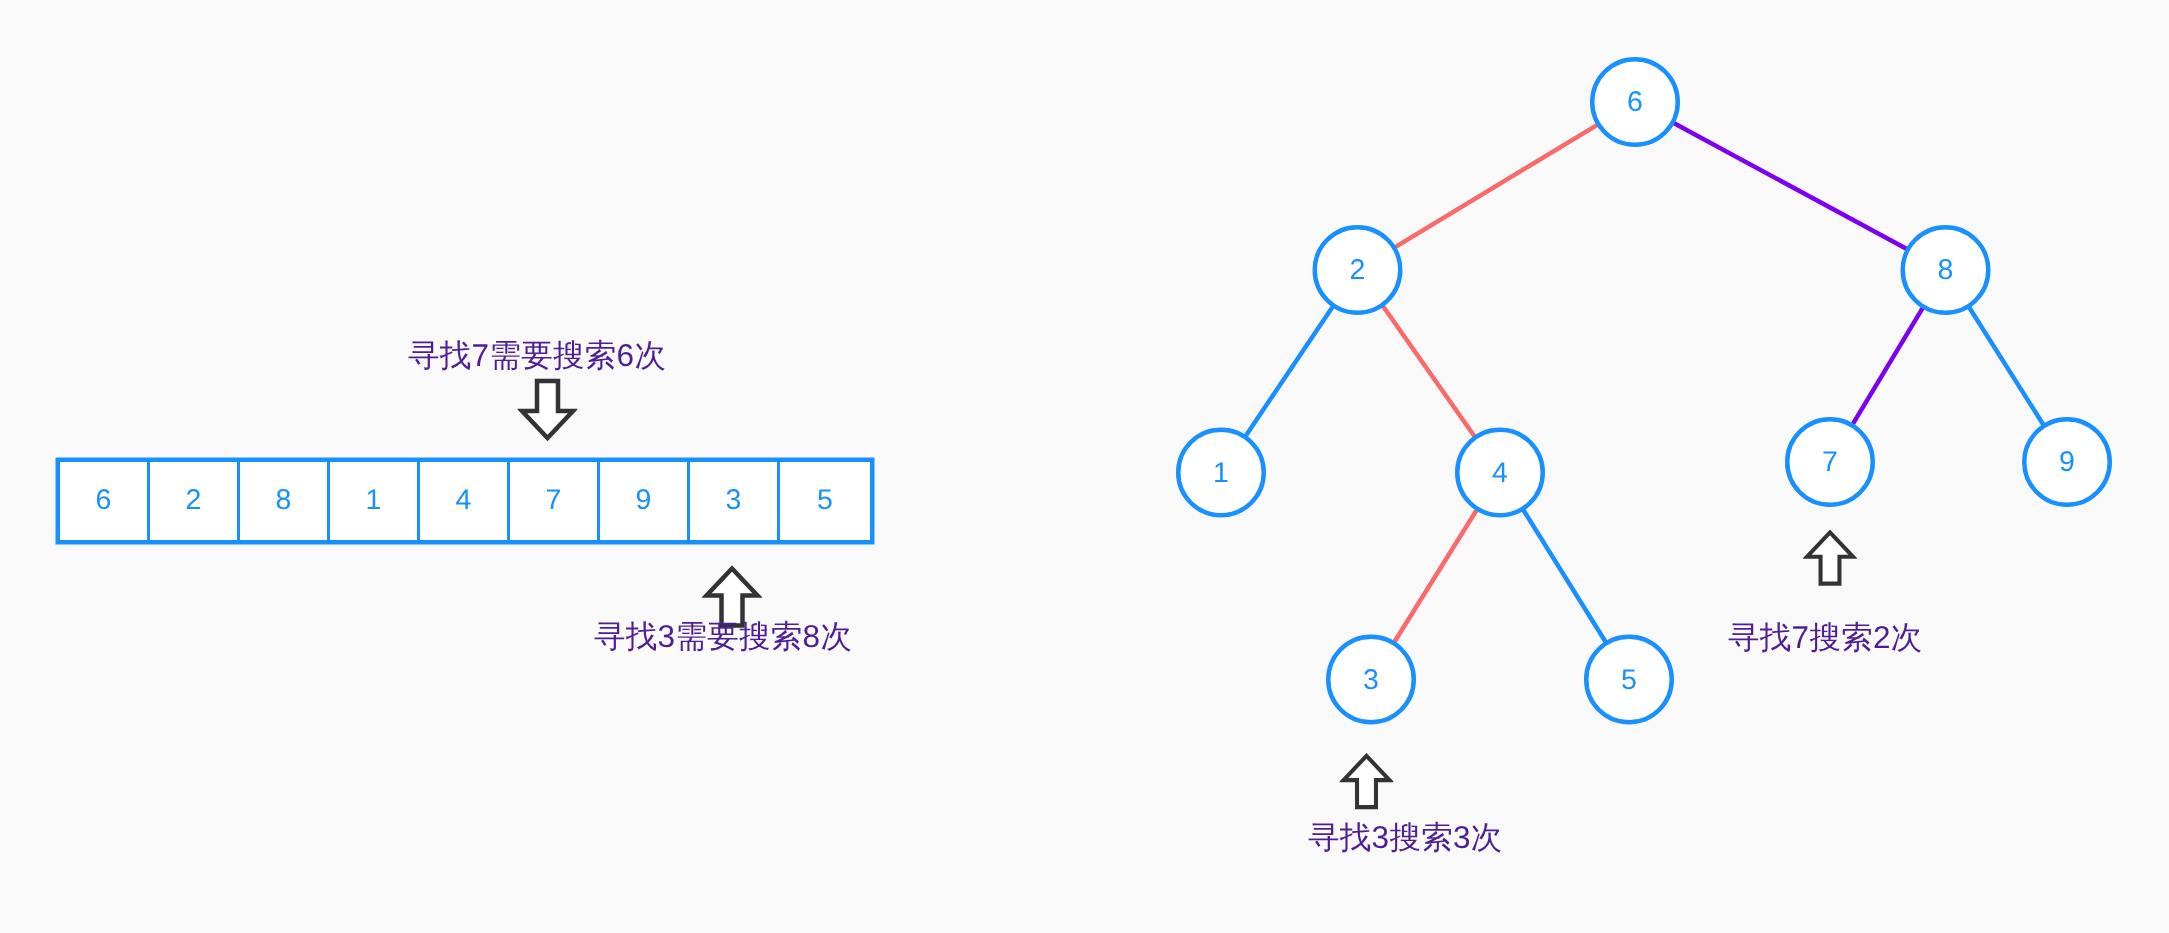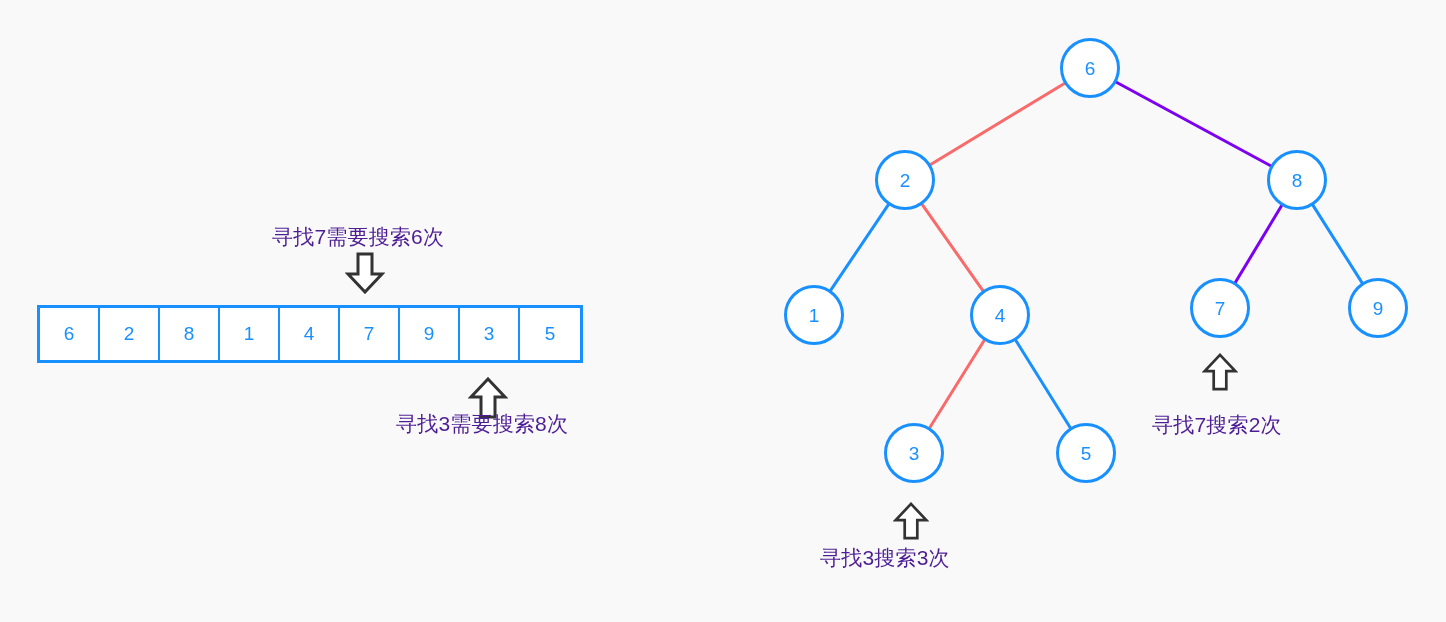--- a/index.html
+++ b/index.html
@@ -110,21 +110,21 @@
     color: #1890ff;
     line-height: 1;
   }
 
   .annot-tree-7 {
     left: 1152px;
     top: 394px;
     margin-top: 17px;
   }
   .annot-tree-3 {
-    left: 820px;
+    left: 872px;
     top: 544px;
   }
 </style>
 </head>
 <body>
 
 <div id="canvas">
 
   <div class="array-section">
 

